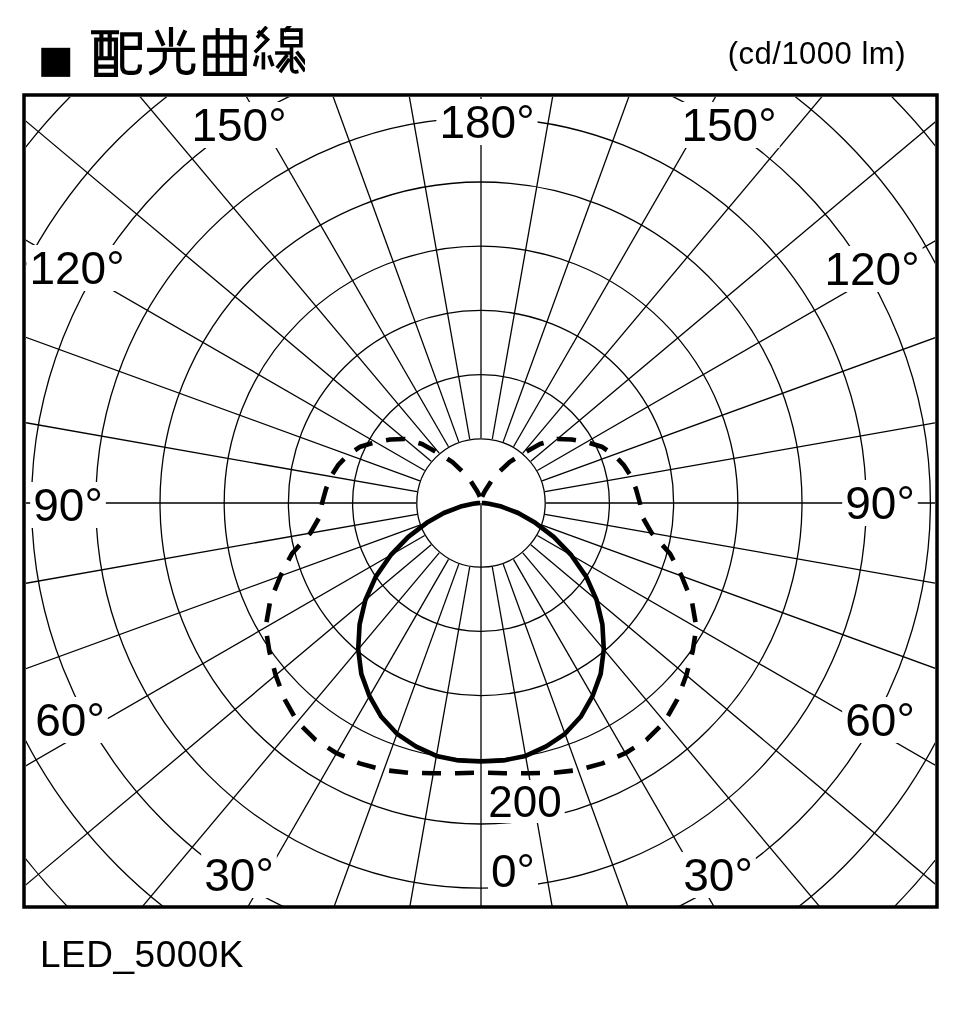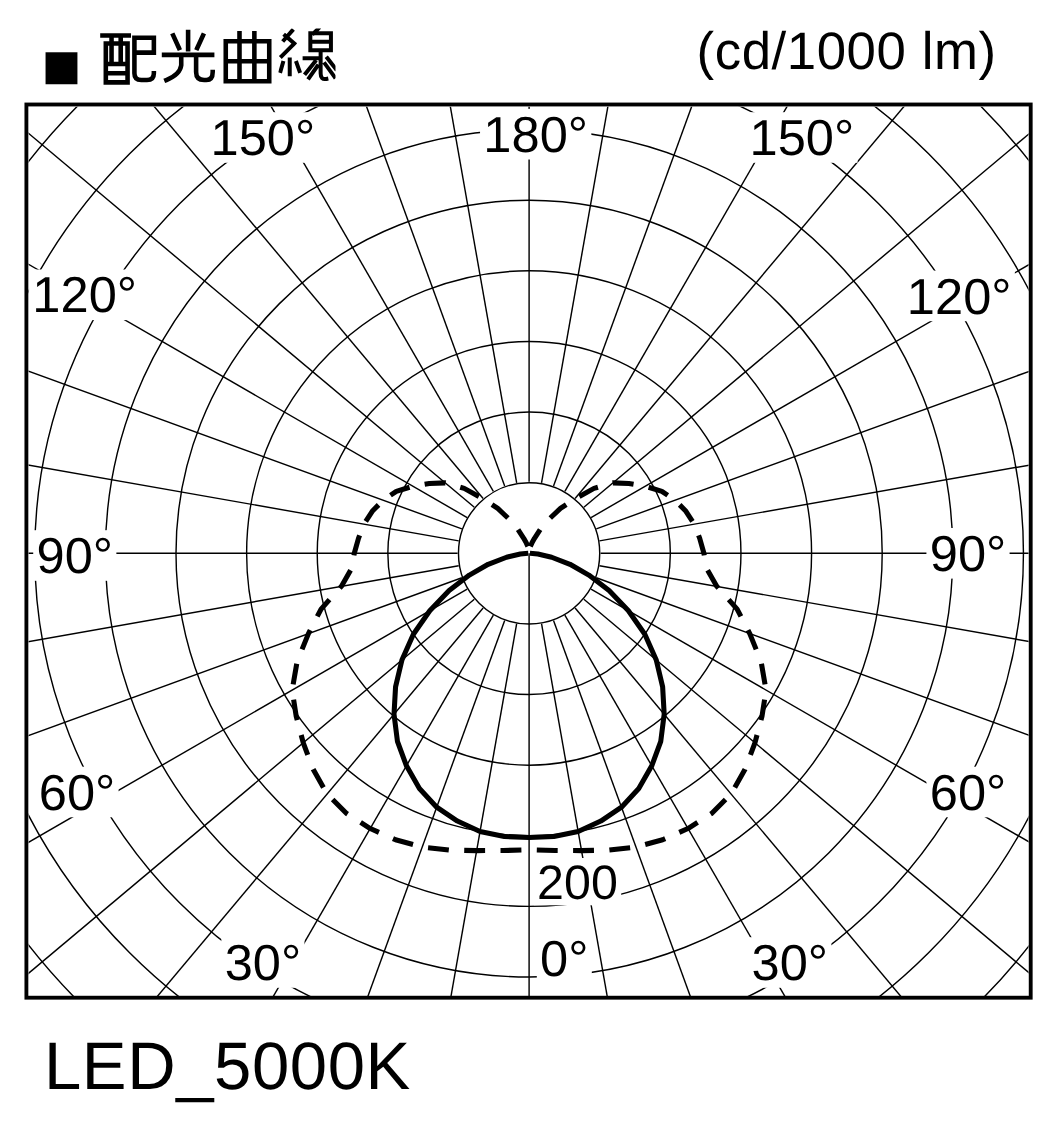--- a/index.html
+++ b/index.html
@@ -14,25 +14,25 @@
   }
   .title-bullet{
     font-family:"DejaVu Sans", sans-serif;
     font-size:38px;line-height:34px;color:#000;margin-bottom:2px;
   }
   .kanji-art{display:flex;gap:2px;}
   .kanji-art svg{display:block;}
   .kanji-art path{stroke:#000;fill:none;stroke-linecap:square;}
   .sr{position:absolute;width:1px;height:1px;overflow:hidden;opacity:0;}
   .unit-label{
-    position:absolute;top:20px;right:50px;
-    font-size:48px;letter-spacing:0.5px;white-space:pre;
+    position:absolute;top:36px;right:50px;
+    font-size:31px;letter-spacing:0.5px;white-space:pre;
   }
   .footer-label{
-    position:absolute;left:40px;top:934px;font-size:61px;letter-spacing:0.5px;
+    position:absolute;left:40px;top:934px;font-size:37px;letter-spacing:0.5px;
   }
   #plot{position:absolute;left:0;top:0;}
   .axlab{
     font-family:"Liberation Sans", sans-serif;
     font-size:46px;fill:#000;text-anchor:middle;
   }
   .rlab{
     font-family:"Liberation Sans", sans-serif;
     font-size:44px;fill:#000;text-anchor:middle;
   }

